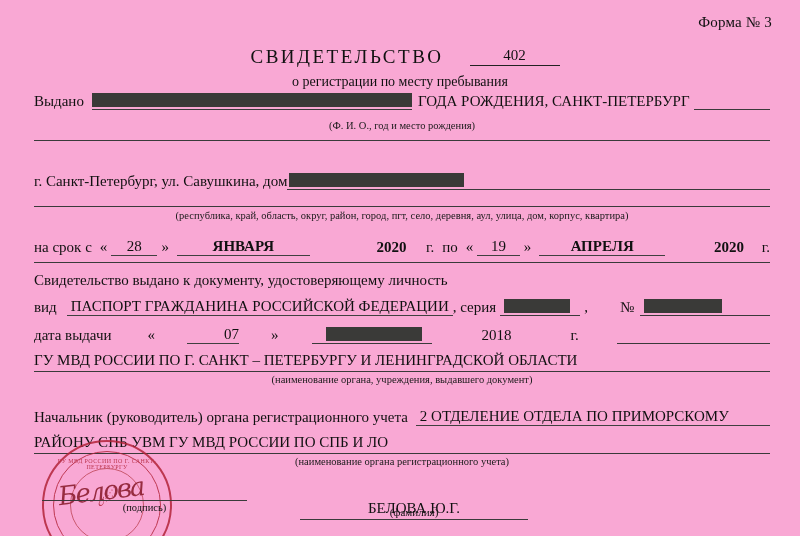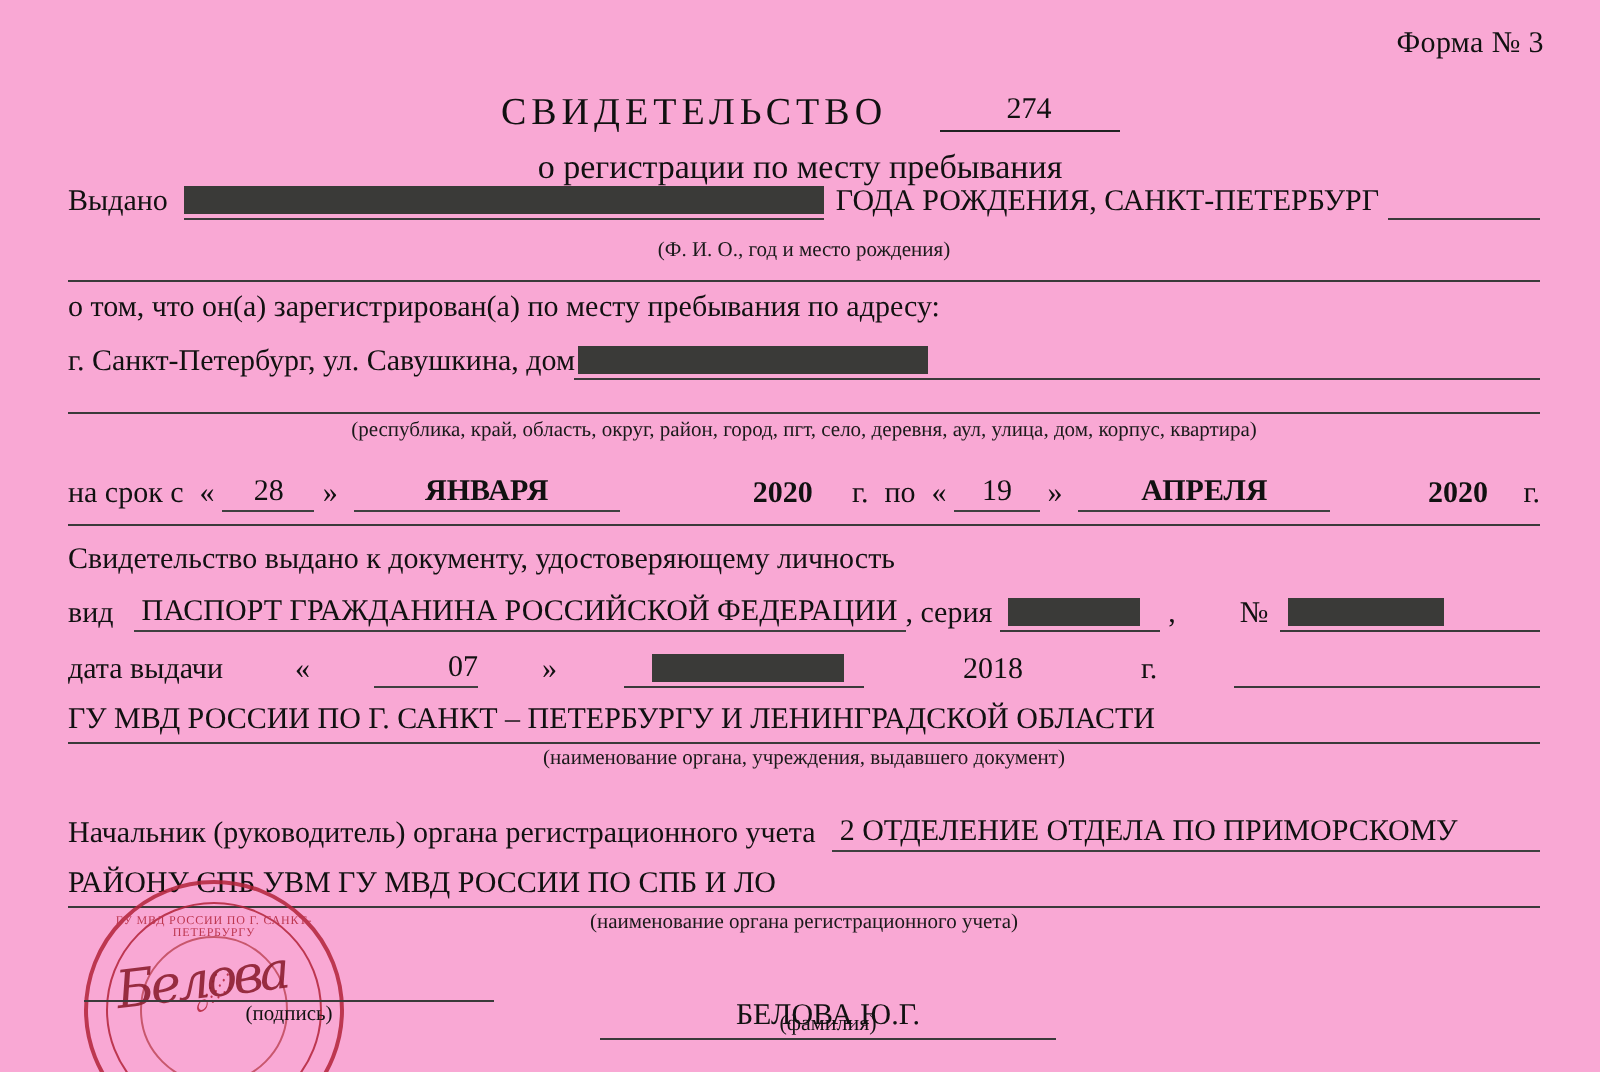--- a/index.html
+++ b/index.html
@@ -42,21 +42,21 @@
     display: inline-block;
     min-width: 70px;
     text-align: center;
     font-size: 15px;
     border-bottom: 1px solid #222;
     margin-left: 26px;
     padding: 0 10px 1px 10px;
     vertical-align: 3px;
   }
   .title-sub {
-    font-size: 17px;
+    font-size: 14px;
     margin-top: 6px;
   }
   .row {
     position: absolute;
     left: 34px;
     right: 30px;
     font-size: 15px;
   }
   .label {
     white-space: nowrap;
@@ -159,38 +159,37 @@
   }
 </style>
 </head>
 <body>
 
 <div class="page">
 
   <div class="form-no">Форма № 3</div>
 
   <div class="title-block">
-    <span class="title-main">СВИДЕТЕЛЬСТВО</span><span class="title-number">274</span>
+    <span class="title-main">СВИДЕТЕЛЬСТВО</span><span class="title-number">402</span>
     <div class="title-sub">о регистрации по месту пребывания</div>
   </div>
 
   <div class="row flexrow" style="top:92px;">
     <span class="label">Выдано</span>
     <span style="width:8px;"></span>
     <span class="line" style="flex:0 0 320px; position:relative;">
       <span class="redact" style="width:320px; position:absolute; left:0; bottom:2px;"></span>
     </span>
     <span style="padding:0 4px 0 6px; white-space:nowrap;">ГОДА РОЖДЕНИЯ, САНКТ-ПЕТЕРБУРГ</span>
     <span class="line"></span>
   </div>
   <div class="row caption" style="top:120px;">(Ф. И. О., год и место рождения)</div>
 
   <div class="blank-line" style="top:140px;"></div>
 
-  <div class="row" style="top:146px;">о том, что он(а) зарегистрирован(а) по месту пребывания по адресу:</div>
 
   <div class="row flexrow" style="top:172px;">
     <span class="label">г. Санкт-Петербург, ул. Савушкина, дом</span>
     <span class="line" style="position:relative;">
       <span class="redact" style="width:175px; position:absolute; left:2px; bottom:2px;"></span>
     </span>
   </div>
 
   <div class="blank-line" style="top:206px;"></div>
   <div class="row caption" style="top:210px;">(республика, край, область, округ, район, город, пгт, село, деревня, аул, улица, дом, корпус, квартира)</div>

